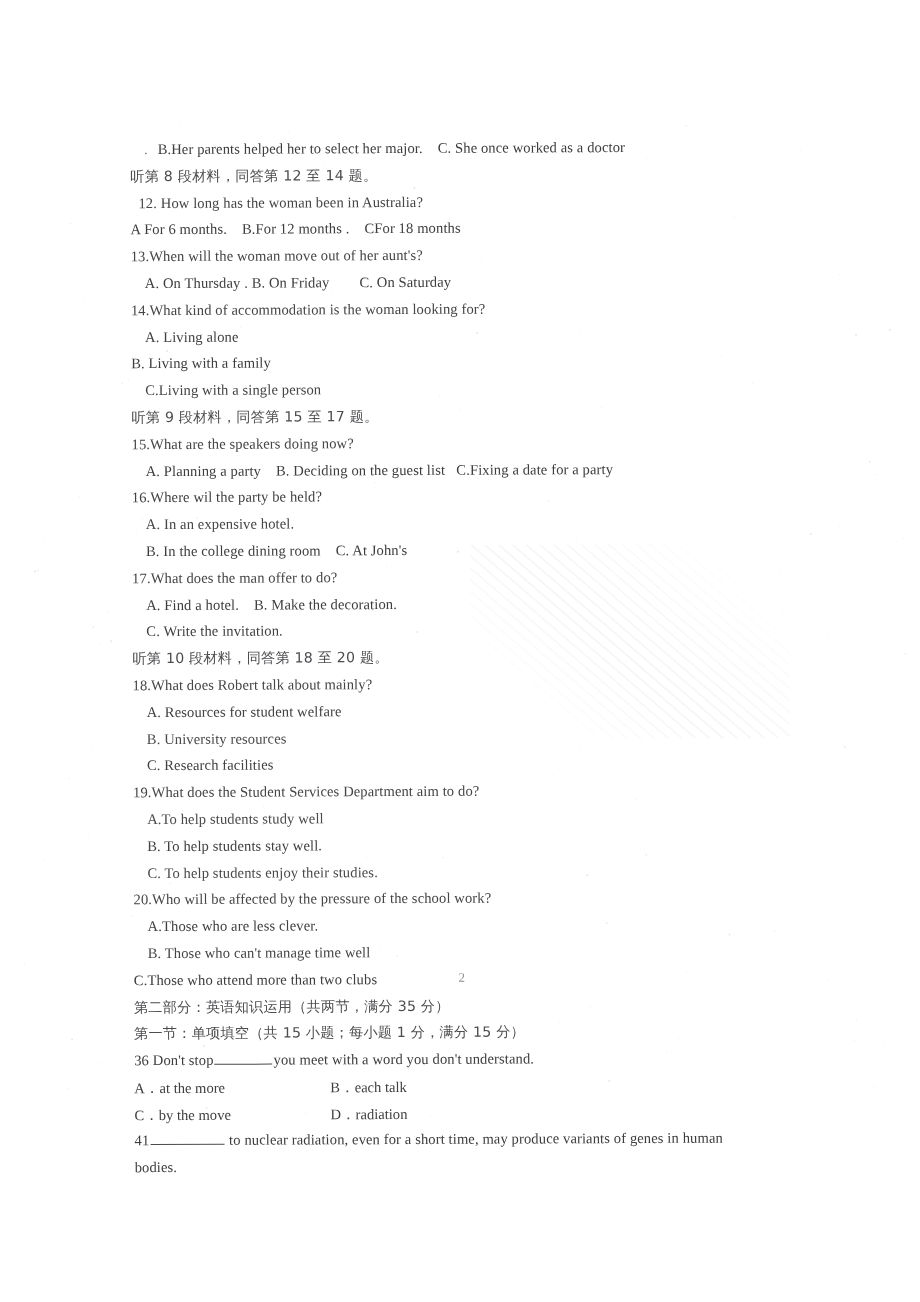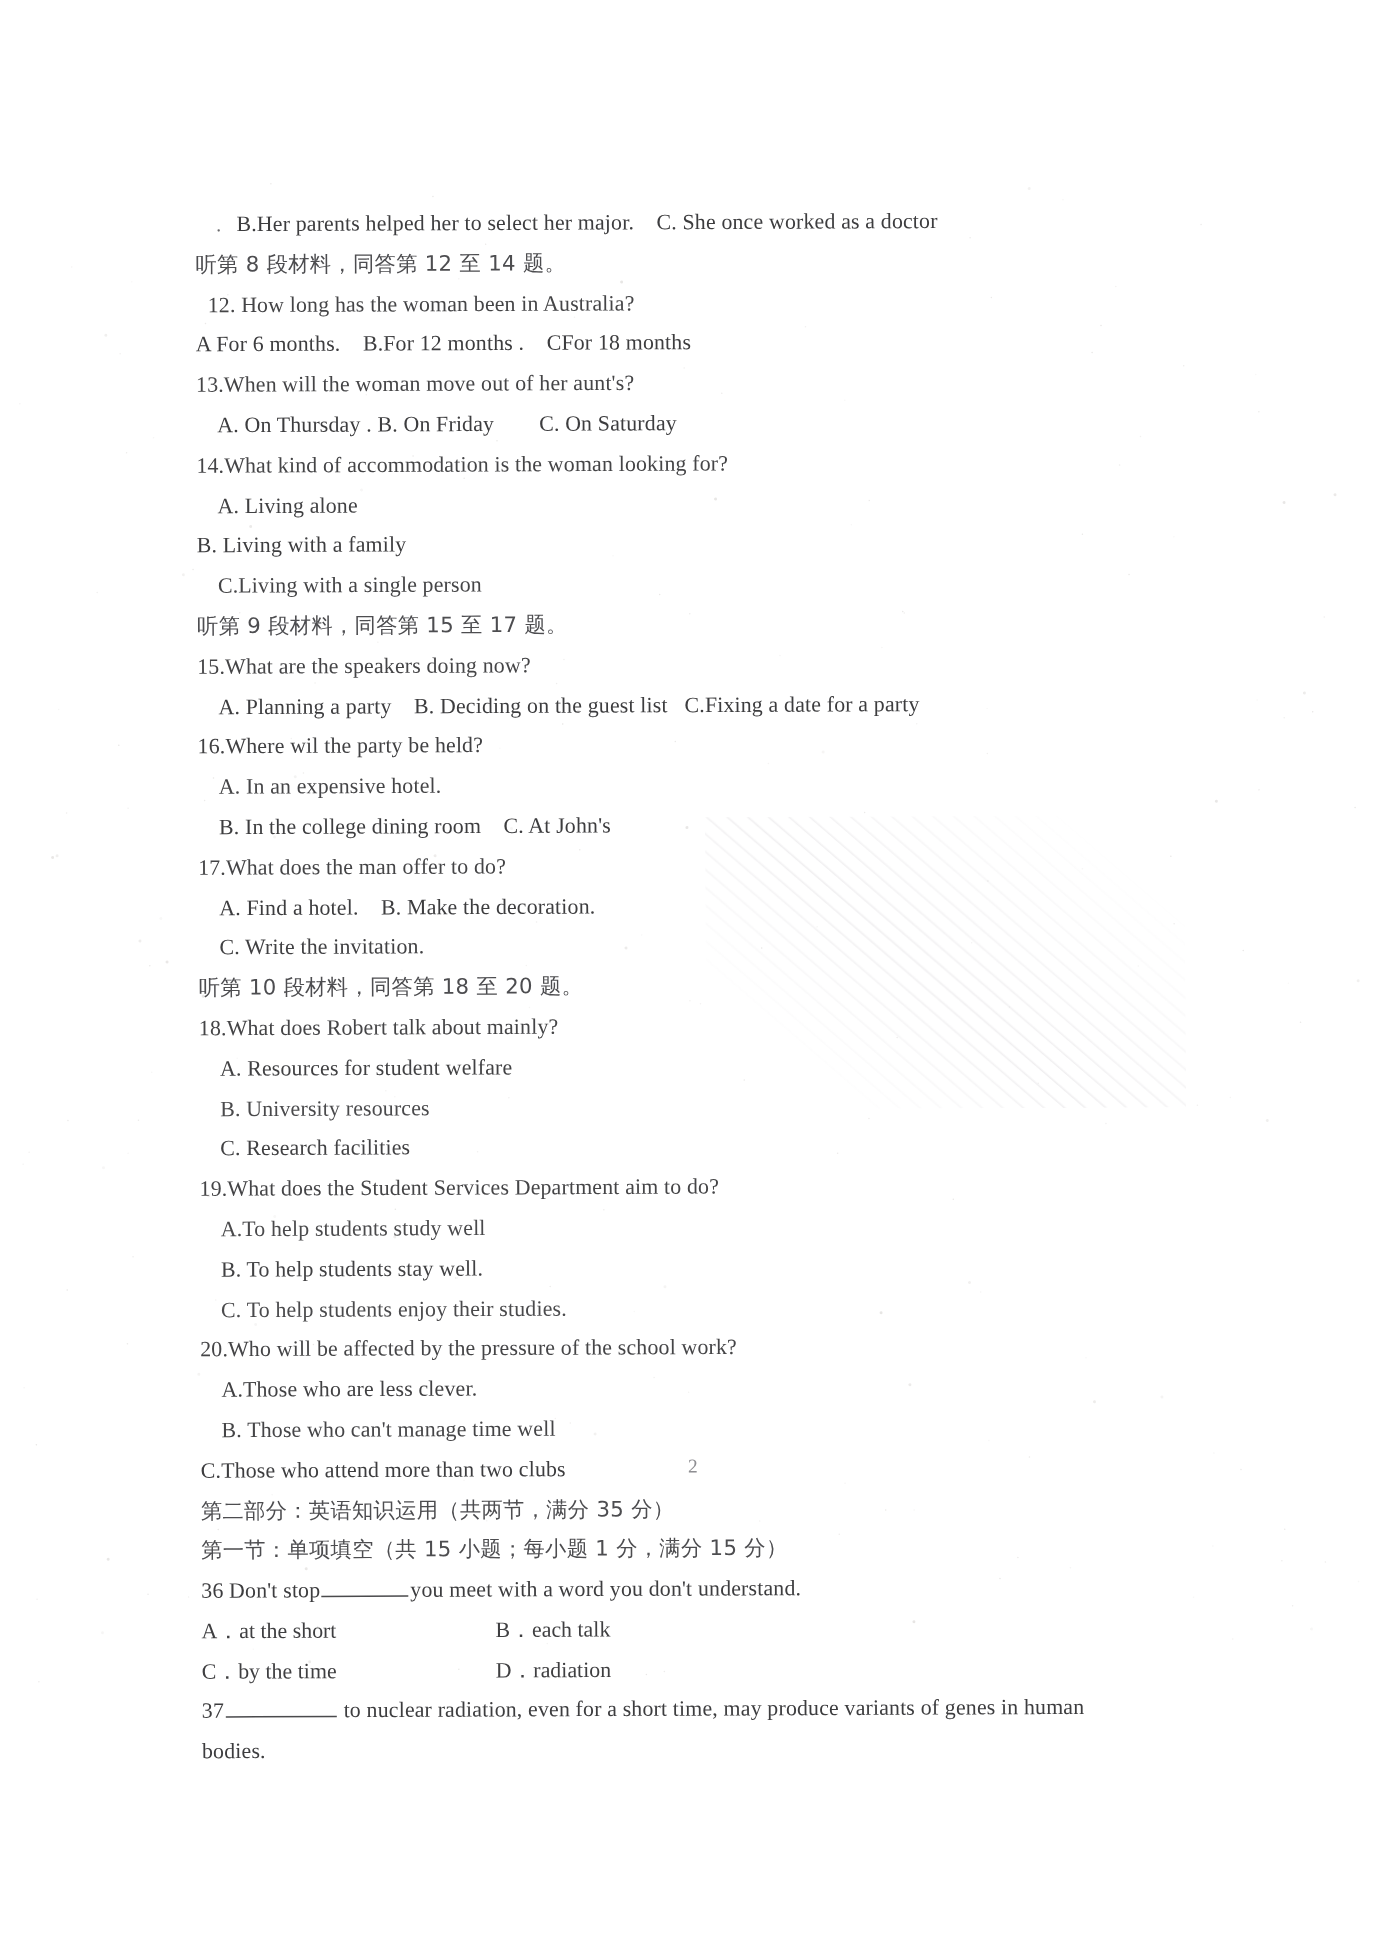--- a/index.html
+++ b/index.html
@@ -420,24 +420,24 @@
       <div class="line l-b ind-0">20.Who will be affected by the pressure of the school work?</div>
       <div class="line l-c ind-2">A.Those who are less clever.</div>
       <div class="line l-b ind-2">B. Those who can't manage time well</div>
       <div class="line l-a ind-0">C.Those who attend more than two clubs</div>
 
       <div class="line cn ind-0">第二部分：英语知识运用（共两节，满分 35 分）</div>
       <div class="line cn ind-0">第一节：单项填空（共 15 小题；每小题 1 分，满分 15 分）</div>
 
       <div class="line l-a ind-0"><span>36 Don't stop</span><span class="blank blank-21"></span><span>you meet with a word you don't understand.</span></div>
 
-      <div class="opt-row"><span class="col2">A．at the short</span><span>B．each talk</span></div>
-      <div class="opt-row"><span class="col2">C．by the time</span><span>D．radiation</span></div>
-
-      <div class="line l-a ind-0"><span>37</span><span class="blank blank-22"></span><span> to nuclear radiation, even for a short time, may produce variants of genes in human</span></div>
+      <div class="opt-row"><span class="col2">A．at the more</span><span>B．each talk</span></div>
+      <div class="opt-row"><span class="col2">C．by the move</span><span>D．radiation</span></div>
+
+      <div class="line l-a ind-0"><span>41</span><span class="blank blank-22"></span><span> to nuclear radiation, even for a short time, may produce variants of genes in human</span></div>
       <div class="line l-a ind-0">bodies.</div>
 
     </div>
 
     <div id="page-number">2</div>
 
   </div>
 </div>
 
 </body></html>

